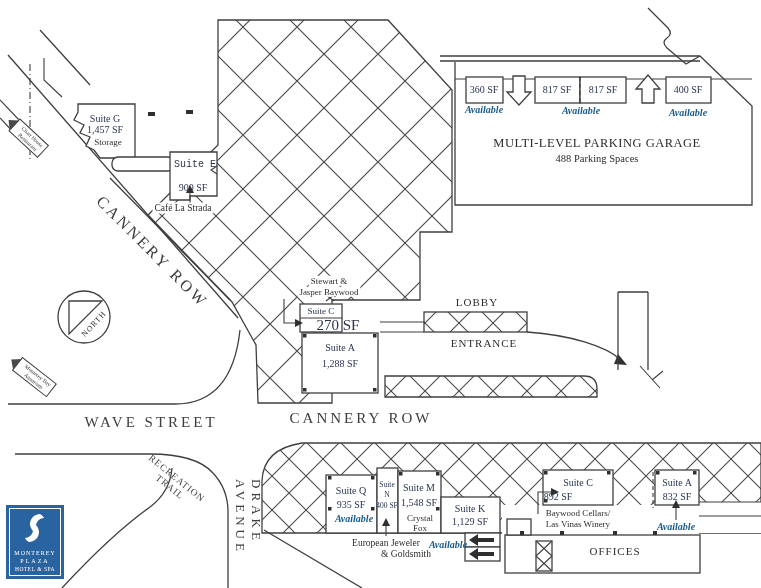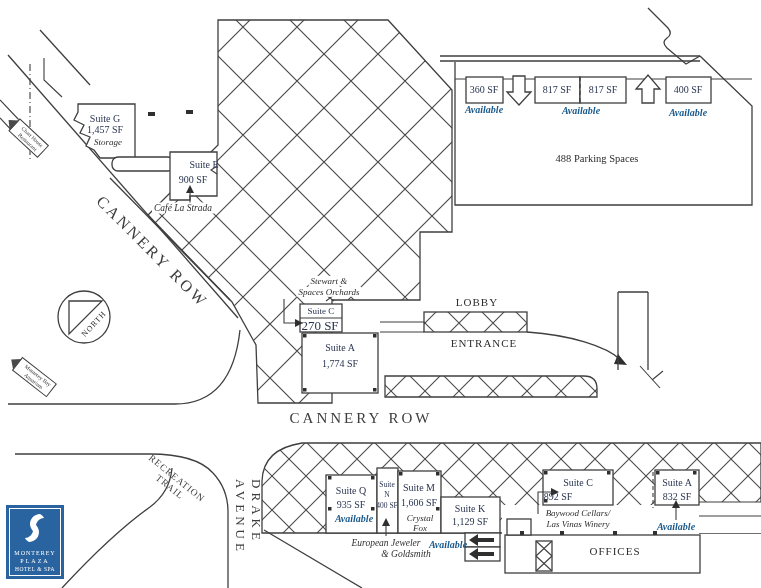--- a/index.html
+++ b/index.html
@@ -7,21 +7,21 @@
         font-family:"Liberation Serif", serif;color:#2b2b2b;}
   .art{position:absolute;left:0;top:0;width:761px;height:588px;}
   .ln{fill:none;stroke:#3f3f3f;stroke-width:1.3;}
   .lnt{fill:none;stroke:#3f3f3f;stroke-width:1.1;}
   .wb{fill:#ffffff;stroke:#3f3f3f;stroke-width:1.3;}
   .wf{fill:#ffffff;stroke:none;}
   .dk{fill:#2f2f2f;stroke:none;}
   .c{position:absolute;transform:translate(-50%,-50%);white-space:nowrap;text-align:center;line-height:1.15;}
   .suite{font-size:10px;color:#2a3550;}
   .suite-sm{font-size:7.5px;color:#2a3550;}
-  .tenant{font-size:9.5px;font-style:italic;color:#2e2e2e;}
+  .tenant{font-size:9.5px;color:#2e2e2e;}
   .avail{font-size:10px;font-weight:bold;font-style:italic;color:#1a5a8c;}
   .street{font-size:15px;letter-spacing:3px;color:#3d3d3d;}
   .area{font-size:11px;letter-spacing:1px;color:#2e2e2e;}
   .wbg{background:#fff;padding:0 2px;}
   .vert{writing-mode:vertical-rl;letter-spacing:4px;font-size:13px;color:#3d3d3d;
         transform:translate(-50%,-50%);}
   .sign{position:absolute;border:1px solid #3f3f3f;background:#fff;padding:1px 3px 1px 7px;
         transform-origin:left center;font-size:5.5px;line-height:1.2;color:#333;text-align:center;}
   .sign-arrow{position:absolute;left:-8px;top:50%;transform:translateY(-50%);width:0;height:0;
         border-top:7px solid transparent;border-bottom:7px solid transparent;border-right:8px solid #4a4a4a;}
@@ -152,32 +152,33 @@
       <rect x="656" y="471" width="3.5" height="3.5"></rect>
         <rect x="693" y="471" width="3.5" height="3.5"></rect>
       <rect x="303" y="334" width="3.5" height="3.5"></rect>
         <rect x="373" y="334" width="3.5" height="3.5"></rect>
       <rect x="303" y="388" width="3.5" height="3.5"></rect>
         <rect x="373" y="388" width="3.5" height="3.5"></rect>
     </g>
   </svg>
 
   <div class="c street" style="left:152px;top:252px;transform:translate(-50%,-50%) rotate(45deg);font-size:16px;">CANNERY ROW</div>
+  <div class="c street" style="left:151px;top:423px;">WAVE STREET</div>
   <div class="c street" style="left:361px;top:419px;">CANNERY ROW</div>
   <div class="vert" style="position:absolute;left:248px;top:517px;">DRAKE AVENUE</div>
   <div class="c" style="left:173px;top:483px;transform:translate(-50%,-50%) rotate(39deg);font-size:9.5px;letter-spacing:1px;color:#3d3d3d;">
     <div>RECREATION</div>
     <div>TRAIL</div>
   </div>
 
   <div class="c suite" style="left:105px;top:119px;">Suite G</div>
   <div class="c suite" style="left:105px;top:130px;">1,457 SF</div>
   <div class="c tenant" style="left:108px;top:142px;font-size:9px;">Storage</div>
-  <div class="c suite" style="left:204px;top:165px;">Suite E</div>
-  <div class="c suite" style="left:193px;top:180px;">900 SF</div>
+  <div class="c suite" style="left:195px;top:165px;font-family:Liberation Mono, monospace;">Suite E</div>
+  <div class="c suite" style="left:193px;top:188px;">900 SF</div>
   <div class="c tenant wbg" style="left:183px;top:208px;">Café La Strada</div>
 
   <div class="sign" style="left:14px;top:116px;transform:rotate(43deg);">
     <div class="sign-arrow"></div>
     <div>Chart House</div>
     <div>Restaurant</div>
   </div>
   <div class="sign" style="left:17px;top:355px;transform:rotate(38deg);">
     <div class="sign-arrow"></div>
     <div>Monterey Bay</div>
@@ -185,39 +186,40 @@
   </div>
   <div class="c" style="left:94px;top:324px;transform:translate(-50%,-50%) rotate(-47deg);font-size:8px;letter-spacing:1px;">NORTH</div>
 
   <div class="c suite" style="left:484px;top:90px;">360 SF</div>
   <div class="c avail" style="left:484px;top:110px;">Available</div>
   <div class="c suite" style="left:557px;top:90px;">817 SF</div>
   <div class="c suite" style="left:603px;top:90px;">817 SF</div>
   <div class="c avail" style="left:581px;top:111px;">Available</div>
   <div class="c suite" style="left:688px;top:90px;">400 SF</div>
   <div class="c avail" style="left:688px;top:113px;">Available</div>
+  <div class="c" style="left:597px;top:143px;font-size:12.5px;letter-spacing:0.5px;">MULTI-LEVEL PARKING GARAGE</div>
   <div class="c" style="left:597px;top:159px;font-size:10.5px;">488 Parking Spaces</div>
 
   <div class="c area" style="left:477px;top:302px;">LOBBY</div>
   <div class="c area" style="left:484px;top:343px;">ENTRANCE</div>
   <div class="c tenant wbg" style="left:329px;top:281px;font-size:9px;">Stewart &amp;</div>
-  <div class="c tenant wbg" style="left:329px;top:292px;font-size:9px;">Spaces Orchards</div>
+  <div class="c tenant wbg" style="left:329px;top:292px;font-size:9px;">Jasper Baywood</div>
   <div class="c suite" style="left:321px;top:311px;font-size:9px;">Suite C</div>
-  <div class="c suite" style="left:320px;top:326px;font-size:13px;">270 SF</div>
+  <div class="c suite" style="left:338px;top:326px;font-size:15px;">270 SF</div>
   <div class="c suite" style="left:340px;top:348px;font-size:10px;">Suite A</div>
-  <div class="c suite" style="left:340px;top:364px;font-size:10px;">1,774 SF</div>
+  <div class="c suite" style="left:340px;top:364px;font-size:10px;">1,288 SF</div>
 
   <div class="c suite" style="left:351px;top:491px;">Suite Q</div>
   <div class="c suite" style="left:351px;top:505px;">935 SF</div>
   <div class="c avail" style="left:354px;top:519px;">Available</div>
   <div class="c suite-sm" style="left:387px;top:485px;">Suite</div>
   <div class="c suite-sm" style="left:387px;top:495px;">N</div>
   <div class="c suite-sm" style="left:387px;top:506px;">400 SF</div>
   <div class="c suite" style="left:419px;top:488px;">Suite M</div>
-  <div class="c suite" style="left:419px;top:503px;">1,606 SF</div>
+  <div class="c suite" style="left:419px;top:503px;">1,548 SF</div>
   <div class="c tenant" style="left:420px;top:518px;font-size:9px;">Crystal</div>
   <div class="c tenant" style="left:420px;top:528px;font-size:9px;">Fox</div>
   <div class="c tenant" style="left:386px;top:543px;">European Jeweler</div>
   <div class="c tenant" style="left:406px;top:554px;">&amp; Goldsmith</div>
   <div class="c suite" style="left:470px;top:509px;">Suite K</div>
   <div class="c suite" style="left:470px;top:522px;">1,129 SF</div>
   <div class="c avail" style="left:448px;top:545px;">Available</div>
   <div class="c suite" style="left:578px;top:483px;">Suite C</div>
   <div class="c suite" style="left:558px;top:497px;">892 SF</div>
   <div class="c tenant" style="left:578px;top:513px;font-size:9px;">Baywood Cellars/</div>

